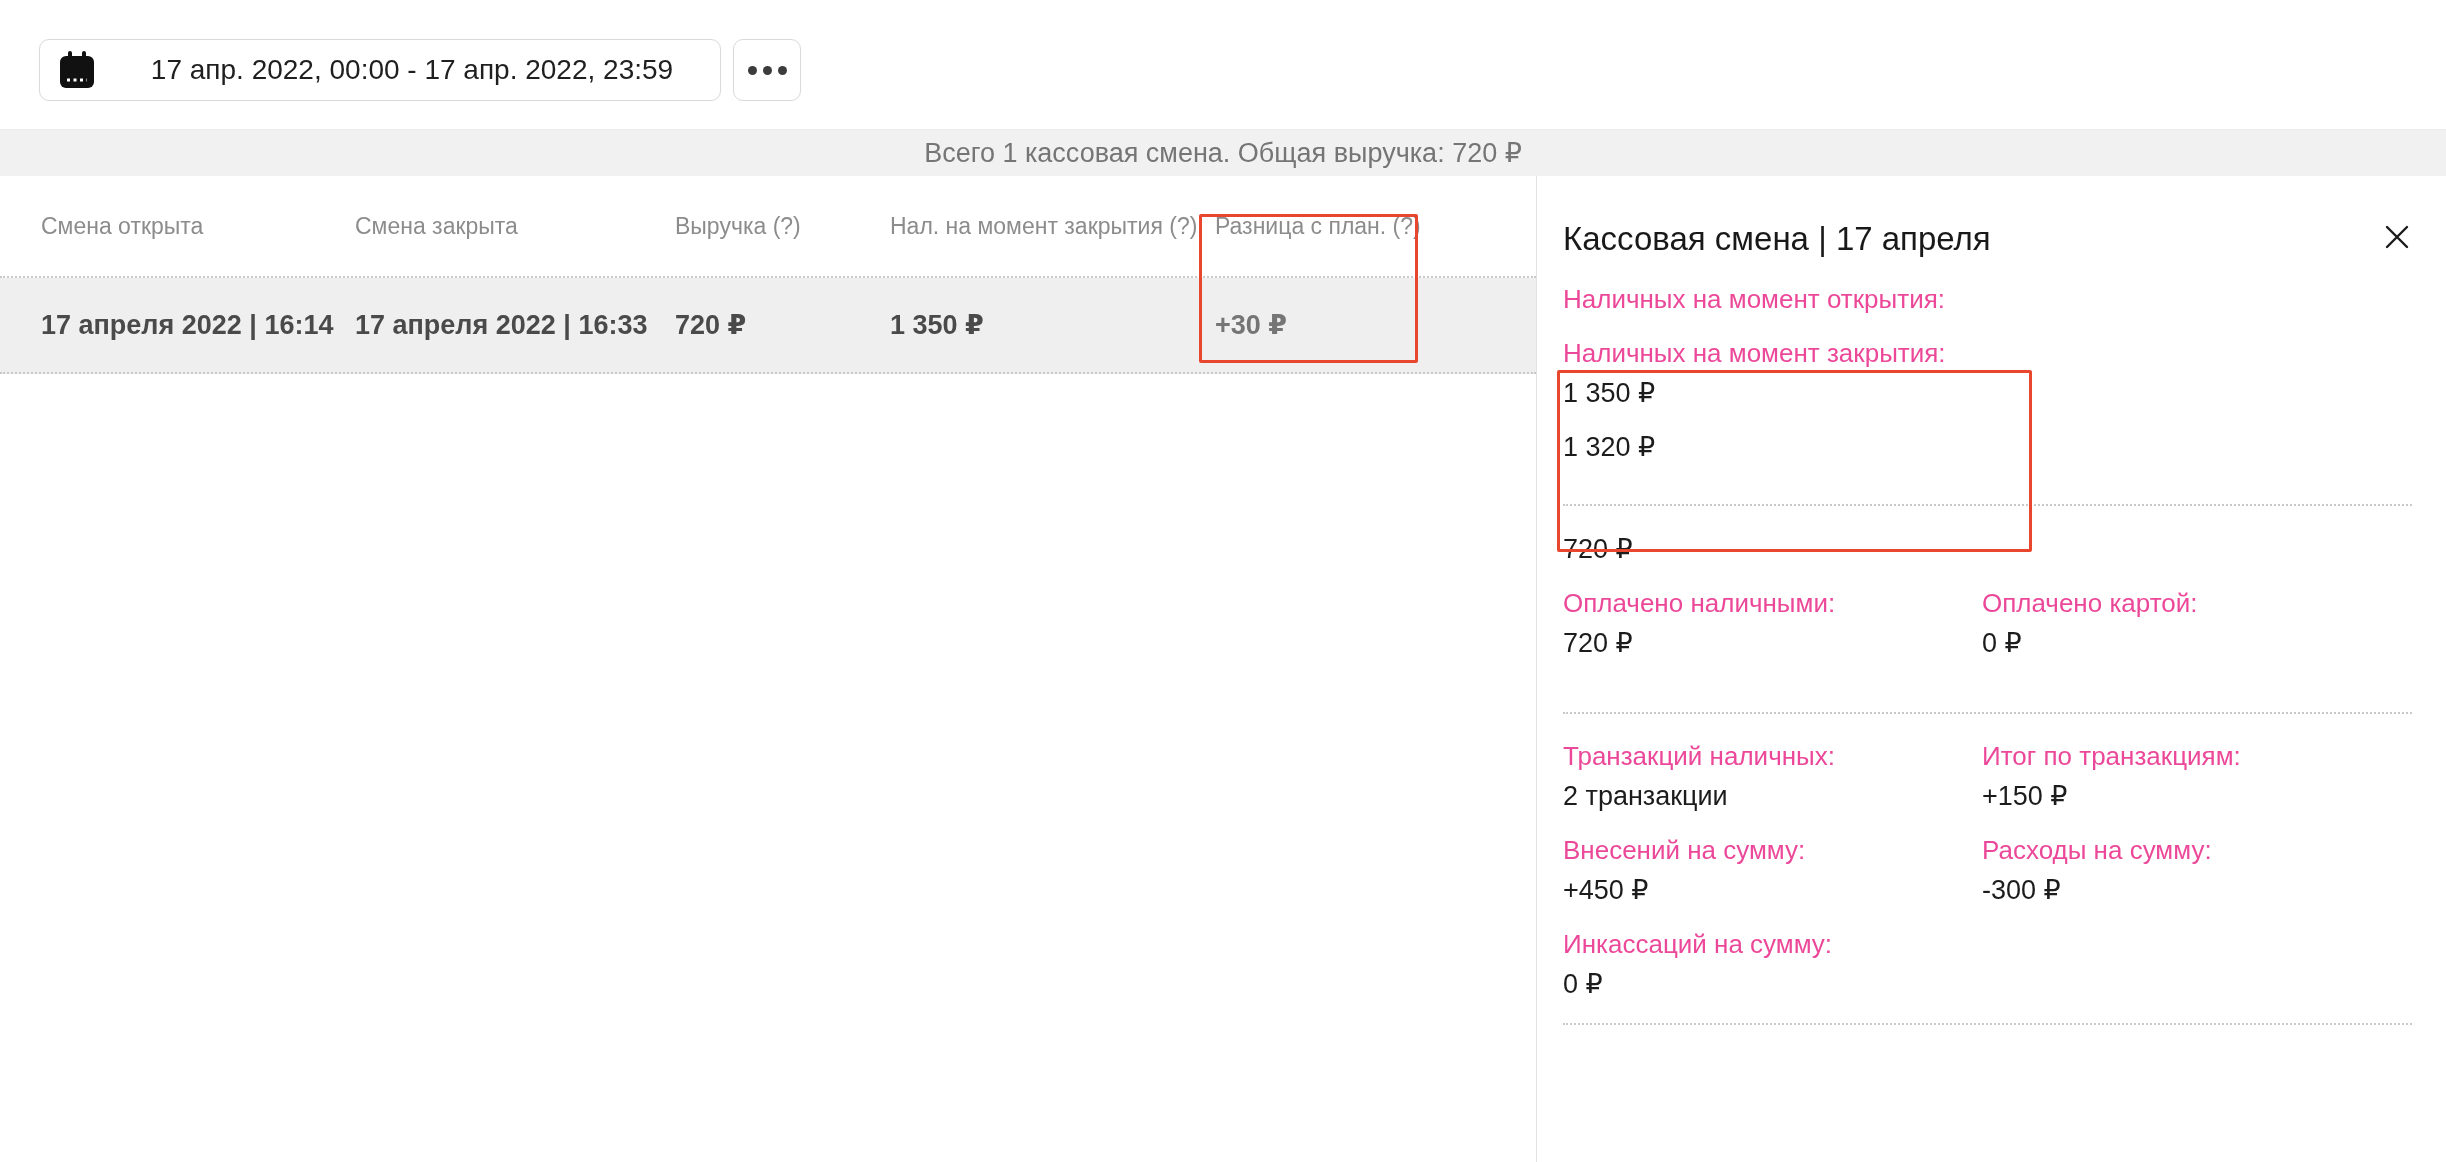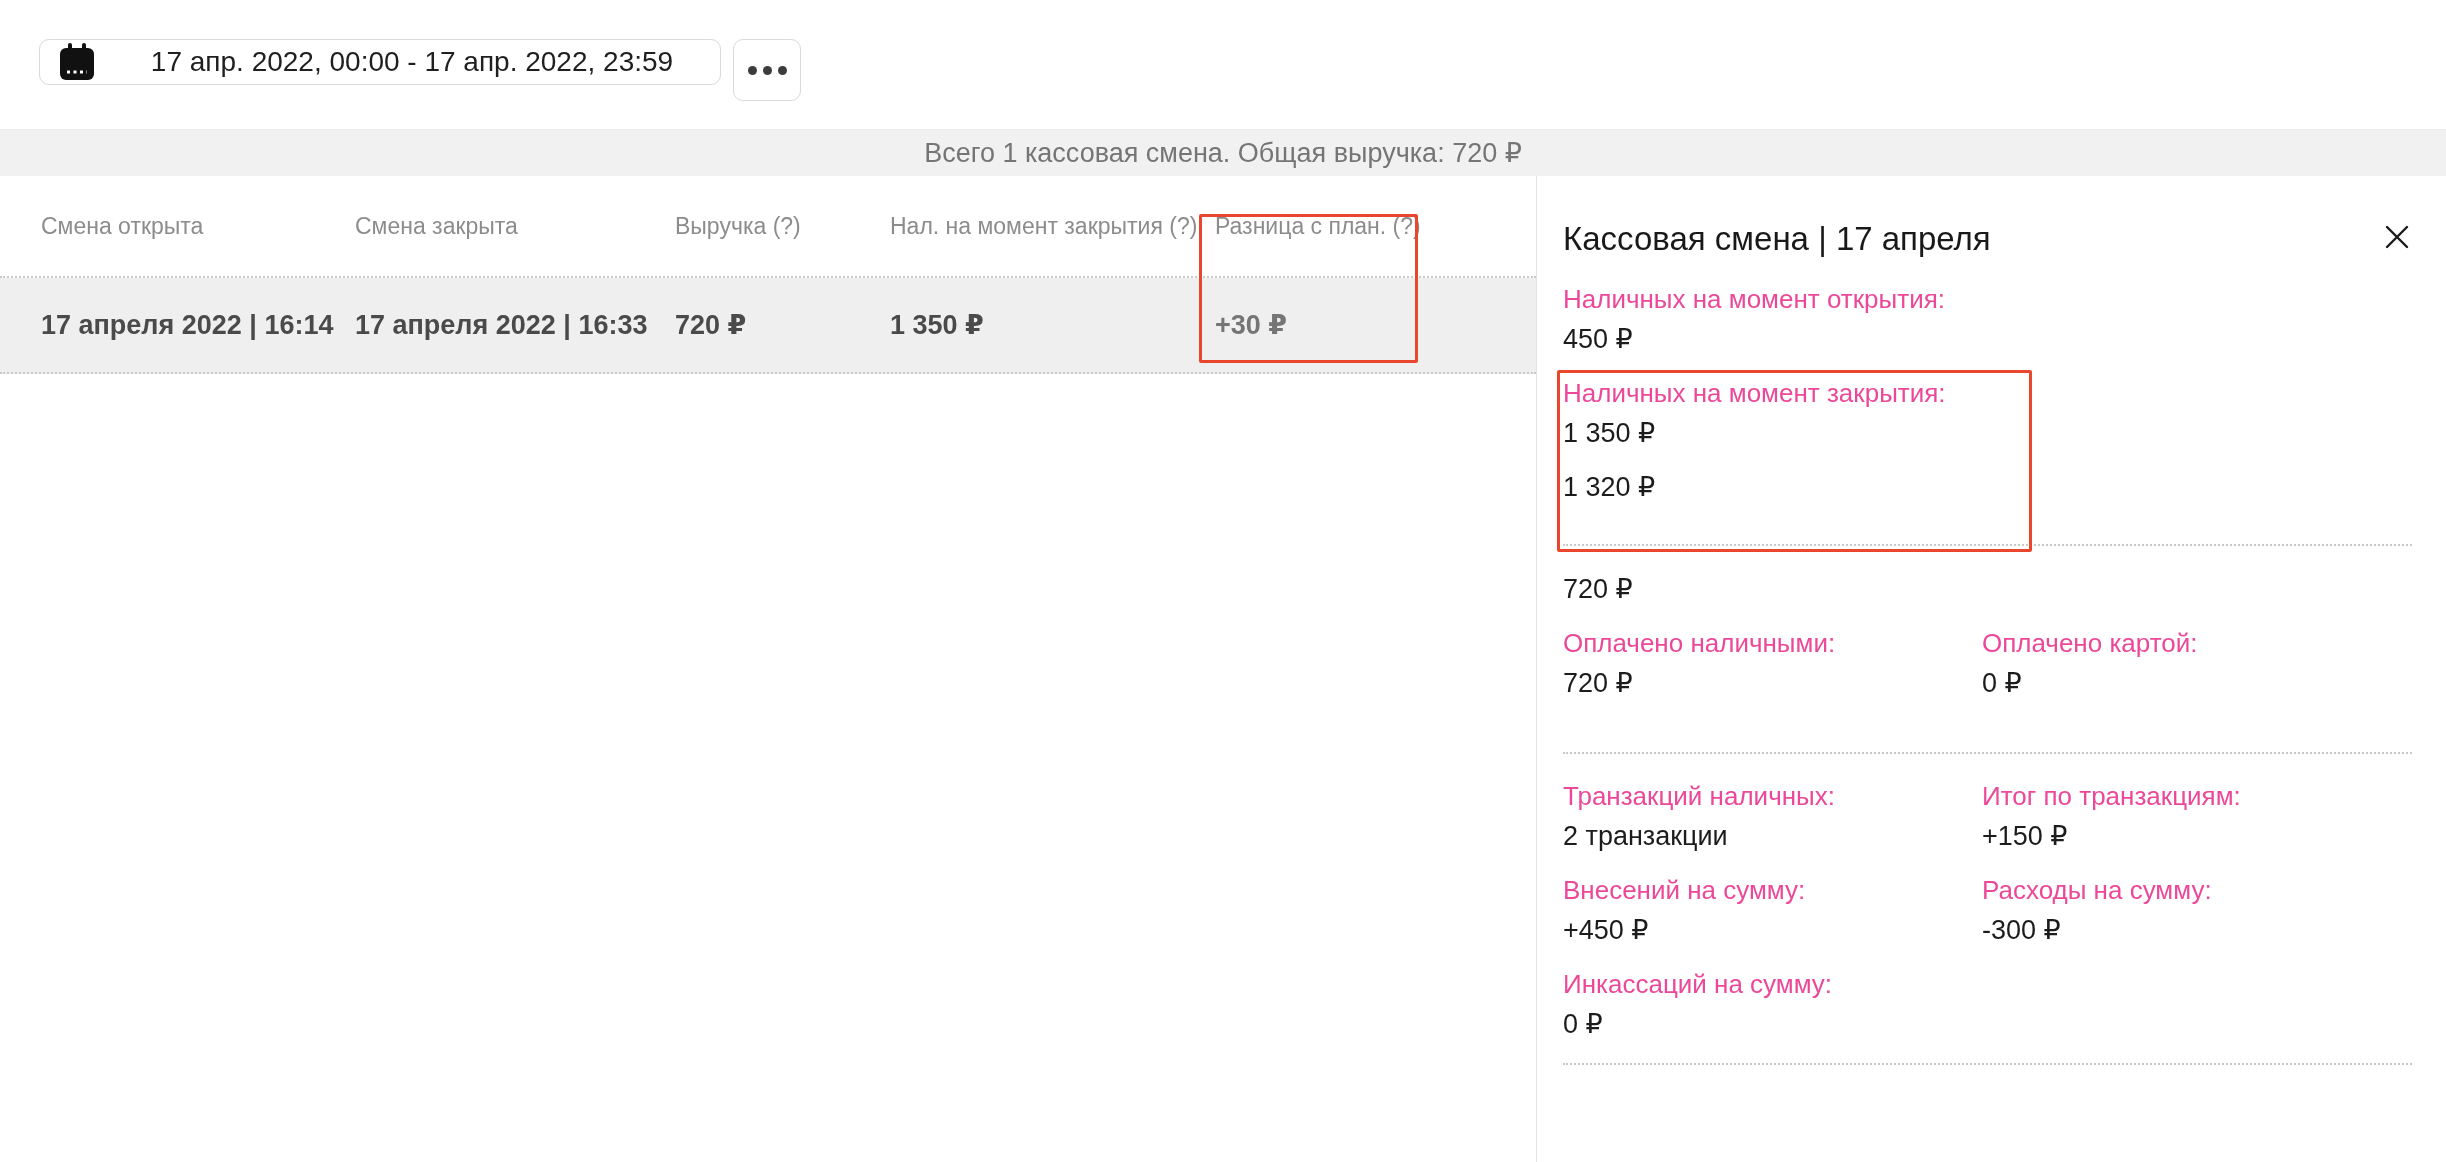--- a/index.html
+++ b/index.html
@@ -8,21 +8,21 @@
     position: relative;
     background: #ffffff;
     font-family: "Liberation Sans", "DejaVu Sans", sans-serif;
     color: #1d1d1d;
     overflow: hidden;
   }
 
   
   .toolbar { position:absolute; left:0; top:0; width:100%; height:129px; background:#fff; }
   .date-btn {
-    position:absolute; left:39px; top:39px; width:682px; height:46px;
+    position:absolute; left:39px; top:39px; width:682px; height:62px;
     background:#fff; border:1px solid #d9d9d9; border-radius:10px;
     display:flex; align-items:center; padding:0 20px; gap:30px; cursor:pointer;
   }
   .date-btn .date-text { font-size:28px; color:#1f1f1f; white-space:nowrap; flex:1; text-align:center; }
   .more-btn {
     position:absolute; left:733px; top:39px; width:68px; height:62px;
     background:#fff; border:1px solid #d9d9d9; border-radius:10px;
     display:flex; align-items:center; justify-content:center; gap:6px; cursor:pointer;
   }
   .more-btn .dot { width:9px; height:9px; border-radius:50%; background:#3c3c3c; }
@@ -119,21 +119,20 @@
       <span style="display:flex;">
         <svg width="30" height="30" viewBox="0 0 30 30">
           <path d="M5 5 L25 25 M25 5 L5 25" stroke="#1a1a1a" stroke-width="2.4" stroke-linecap="round" fill="none"></path>
         </svg>
       </span>
     </button>
   </div>
 
   <div class="field">
     <div class="flabel">Наличных на момент открытия:</div>
-    <div class="fvalue">450 ₽</div>
   </div>
 
   <div class="field">
     <div class="flabel">Наличных на момент закрытия:</div>
     <div class="fvalue">1 350 ₽</div>
   </div>
 
   <div class="field">
     <div class="fvalue">1 320 ₽</div>
   </div>

